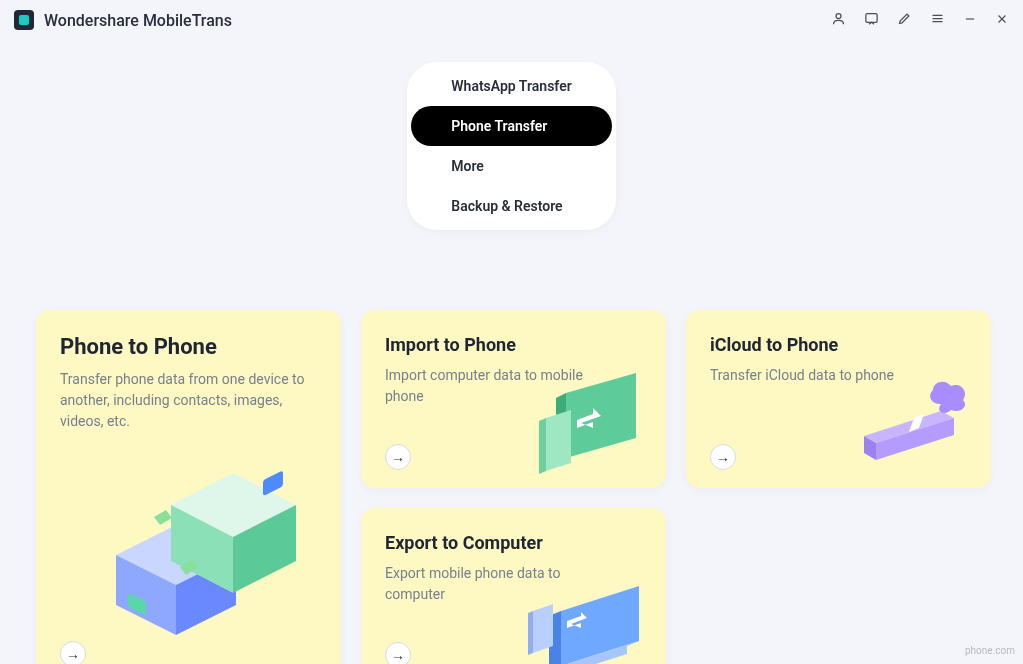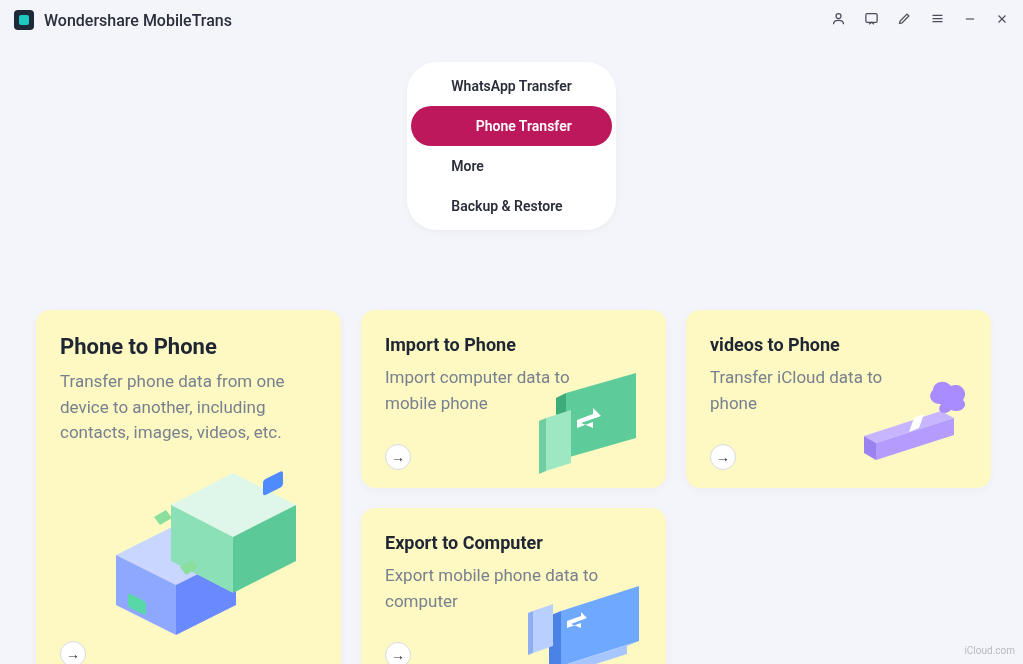--- a/index.html
+++ b/index.html
@@ -10,33 +10,33 @@
 .app-logo { width: 20px; height: 20px; background: #1e2a3a; border-radius: 4px; display: flex; align-items: center; justify-content: center; }
 .app-logo-inner { width: 10px; height: 10px; background: #1dcac1; border-radius: 2px; }
 .app-title { font-size: 16px; color: #2a2e3a; font-weight: 500; }
 .title-right { display: flex; align-items: center; gap: 18px; color: #4a4e5a; }
 .title-right svg { width: 15px; height: 15px; cursor: pointer; }
 .title-right .win-ctrl svg { width: 14px; height: 14px; }
 
 .tabs-wrap { display: flex; justify-content: center; margin-top: 22px; }
 .tabs { background: #fff; border-radius: 30px; display: flex; padding: 4px; box-shadow: 0 2px 8px rgba(0,0,0,0.04); flex-direction: column; }
 .tab { padding: 12px 40px; border-radius: 26px; font-size: 14px; font-weight: 600; color: #2a2e3a; cursor: pointer; white-space: nowrap; }
-.tab.active { background: #be185d; color: #fff; text-align: right; }
+.tab.active { background: #000000; color: #fff; }
 
 .content { display: flex; gap: 20px; padding: 0 36px; margin-top: 80px; }
 .col-left { flex: 0 0 305px; }
 .col-mid { flex: 0 0 305px; display: flex; flex-direction: column; gap: 20px; }
 .col-right { flex: 0 0 305px; }
 
 .card { background: #fef9c3; border-radius: 14px; padding: 24px 24px 18px 24px; position: relative; box-shadow: 0 2px 8px rgba(0,0,0,0.04); }
 .card-lg { height: 375px; }
 .card-sm { height: 178px; }
 .card-title { font-size: 18px; font-weight: 700; color: #1e2533; margin-bottom: 10px; }
 .card-lg .card-title { font-size: 22px; }
-.card-desc { font-size: 17px; color: #77808f; line-height: 1.5; max-width: 220px; }
+.card-desc { font-size: 14px; color: #77808f; line-height: 1.5; max-width: 220px; }
 .card-lg .card-desc { max-width: 260px; }
 
 .go-btn { position: absolute; left: 24px; bottom: 18px; width: 26px; height: 26px; border: 1px solid #d8dbe3; border-radius: 50%; background: #fff; display: flex; align-items: center; justify-content: center; cursor: pointer; font-size: 14px; color: #2a2e3a; }
 
 .illus { position: absolute; pointer-events: none; }
 .card-lg .illus { left: 40px; bottom: 30px; width: 220px; height: 200px; }
 .card-sm .illus { right: 10px; bottom: 10px; width: 135px; height: 110px; }
 
 .watermark { position: absolute; right: 8px; bottom: 8px; font-size: 10px; color: #b5b9c2; }
 </style>
@@ -141,32 +141,32 @@
           <path d="M12 45 L7 47 L7 89 L12 87 Z" fill="#8eb0f2"></path>
           <path d="M50 58 L66 52 L60 46 L60 50 L46 55 L46 62 L60 57 L60 62 Z" fill="#ffffff"></path>
         </svg>
       </div>
       <div class="go-btn">→</div>
     </div>
   </div>
 
   <div class="col-right">
     <div class="card card-sm">
-      <div class="card-title">videos to Phone</div>
+      <div class="card-title">iCloud to Phone</div>
       <div class="card-desc">Transfer iCloud data to phone</div>
       <div class="illus">
         <svg viewBox="0 0 135 110">
           <path d="M18 68 L95 43 L108 50 L30 75 Z" fill="#c7b6ff"></path>
           <path d="M18 68 L18 85 L30 92 L30 75 Z" fill="#9a82f0"></path>
           <path d="M30 75 L108 50 L108 67 L30 92 Z" fill="#b49cff"></path>
           <g transform="translate(75,8)">
             <path d="M20 28 C10 28 6 20 12 14 C12 6 24 2 30 10 C40 6 48 16 42 24 C48 30 40 38 30 34 C24 40 14 36 20 28 Z" fill="#a98cff"></path>
           </g>
           <path d="M68 50 L78 46 L73 60 L63 64 Z" fill="#ffffff"></path>
         </svg>
       </div>
       <div class="go-btn">→</div>
     </div>
   </div>
 
 </div>
 
-<div class="watermark">iCloud.com</div>
+<div class="watermark">phone.com</div>
 
 </body></html>

